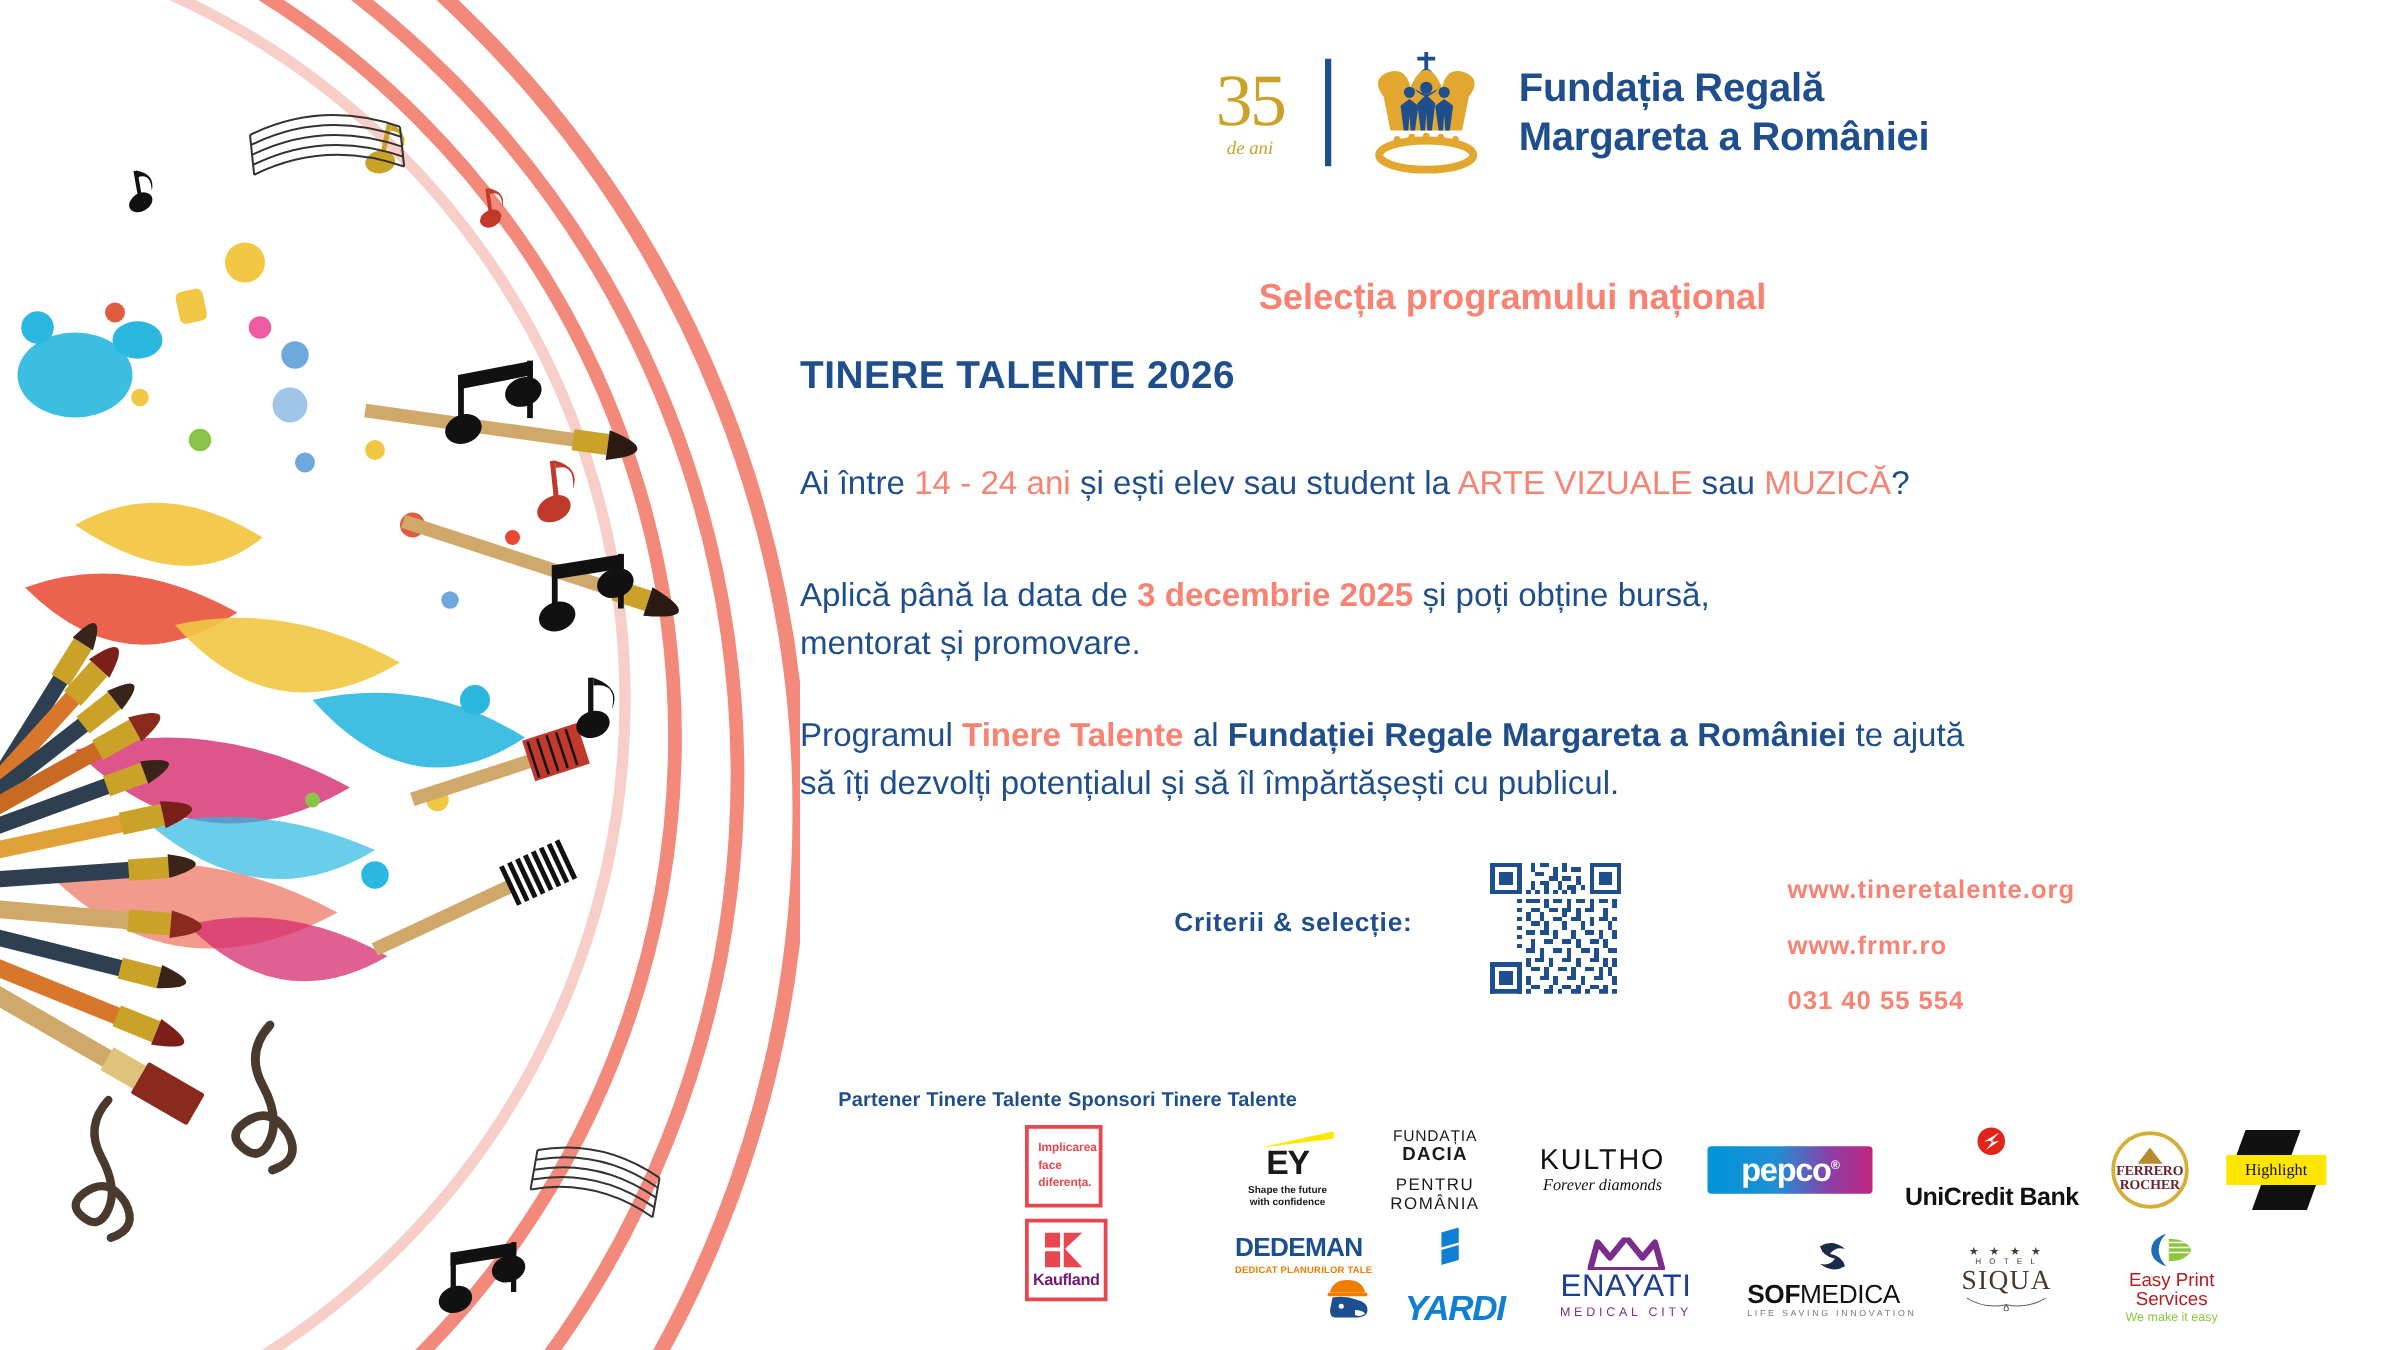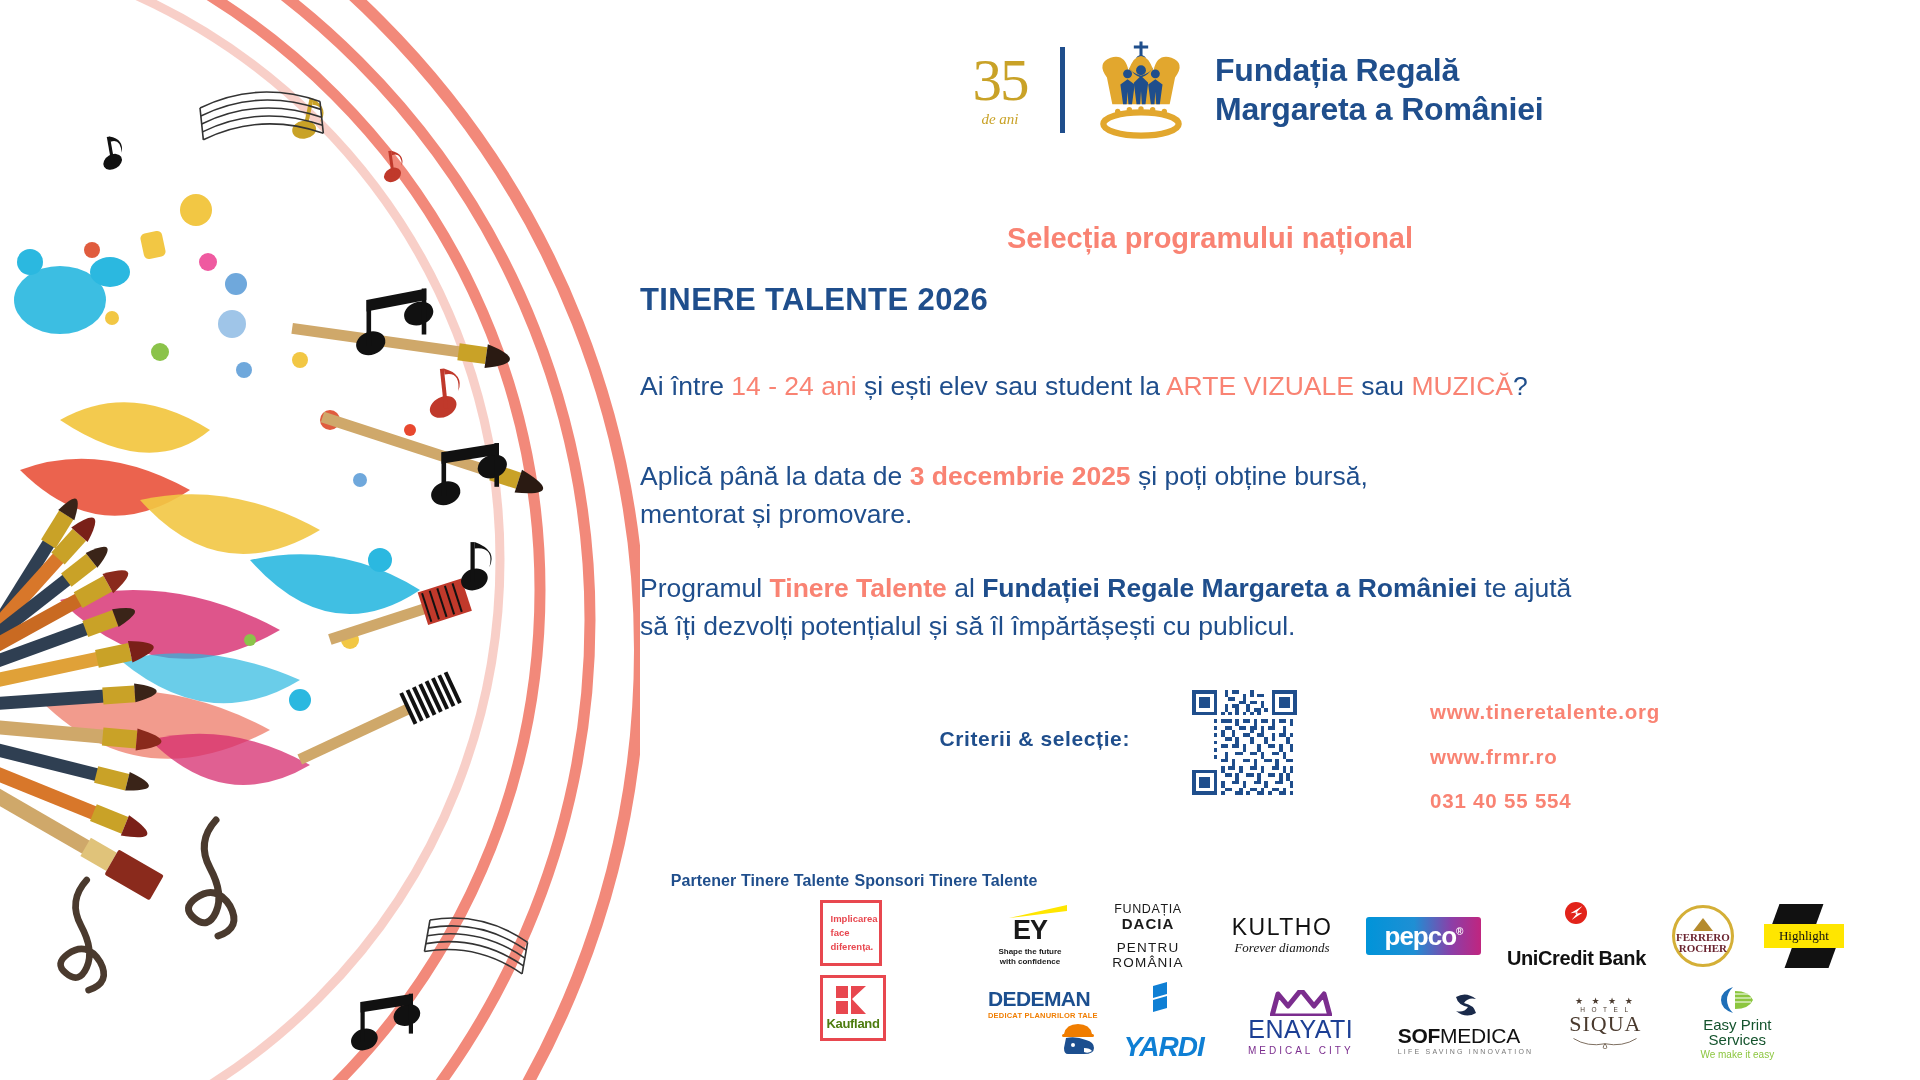--- a/index.html
+++ b/index.html
@@ -99,21 +99,21 @@
     border:3px solid #e8474f; background:#fff;
     display:flex; align-items:center; justify-content:center;
   }
   .kf-slogan { width:62px; height:66px; }
   .kf-slogan .txt {
     font-size:9.5px; font-weight:bold; color:#e8474f; line-height:1.45;
     padding-left:6px;
   }
   .kf-main { width:66px; height:66px; flex-direction:column; gap:2px; }
   .kf-k { width:34px; height:28px; }
-  .kf-name { font-size:13px; font-weight:bold; color:#4d7c0f; letter-spacing:-0.3px; }
+  .kf-name { font-size:13px; font-weight:bold; color:#701a75; letter-spacing:-0.3px; }
 
   
   .sp-row { position:absolute; display:flex; align-items:center; }
   .sp-row.r1 { left:348px; top:30px; gap:26px; }
   .sp-row.r2 { left:348px; top:110px; gap:26px; }
   .sp-cell { display:flex; flex-direction:column; align-items:center; justify-content:center; }
 
   
   .ey { width:84px; }
   .ey .bolt { width:60px; height:14px; margin-left:18px; }
@@ -129,21 +129,21 @@
   .dacia .l3 { font-size:13.5px; letter-spacing:1.2px; }
   .dacia .l4 { font-size:13.5px; letter-spacing:1.2px; }
 
   
   .kultho { width:116px; text-align:center; }
   .kultho .k1 { font-size:23px; color:#111; letter-spacing:1.5px; line-height:1; }
   .kultho .k2 { font-family:"Liberation Serif", serif; font-style:italic; font-size:13px; color:#111; margin-top:1px; }
 
   
   .pepco {
-    width:115px; height:38px; border-radius:3px;
+    width:132px; height:38px; border-radius:3px;
     background:linear-gradient(90deg,#0094d9 0%,#1f8fd4 42%,#8b3fa8 74%,#c0257f 100%);
     display:flex; align-items:center; justify-content:center;
   }
   .pepco .pt { font-size:26px; font-weight:bold; color:#fff; letter-spacing:-1px; }
   .pepco .reg { font-size:10px; color:#fff; vertical-align:super; }
 
   
   .unicredit { display:flex; align-items:center; gap:23px; }
   .uc-mark { width:22px; height:22px; border-radius:50%; background:#e2231a; position:relative; }
   .uc-mark:after {
@@ -195,21 +195,21 @@
 
   
   .siqua { width:92px; text-align:center; color:#4a3a2e; }
   .siq-stars { font-size:9px; letter-spacing:3px; color:#4a3a2e; }
   .siq-h { font-size:6.5px; letter-spacing:2.4px; }
   .siq-n { font-family:"Liberation Serif", serif; font-size:22px; letter-spacing:1px; line-height:1; }
 
   
   .eps { width:120px; text-align:center; }
   .eps-mark { width:36px; height:30px; margin:0 auto 2px; }
-  .eps-t { font-size:15px; color:#14532d; line-height:1; }
+  .eps-t { font-size:15px; color:#b91c1c; line-height:1; }
   .eps-s { font-size:10px; color:#8cc63f; margin-top:2px; }
 </style>
 </head>
 <body>
 
 <div id="artwork">
   <svg width="640" height="1080" viewBox="0 0 640 1080">
     <defs>
       <clipPath id="cp">
           <rect x="0" y="0" width="640" height="1080"></rect>

